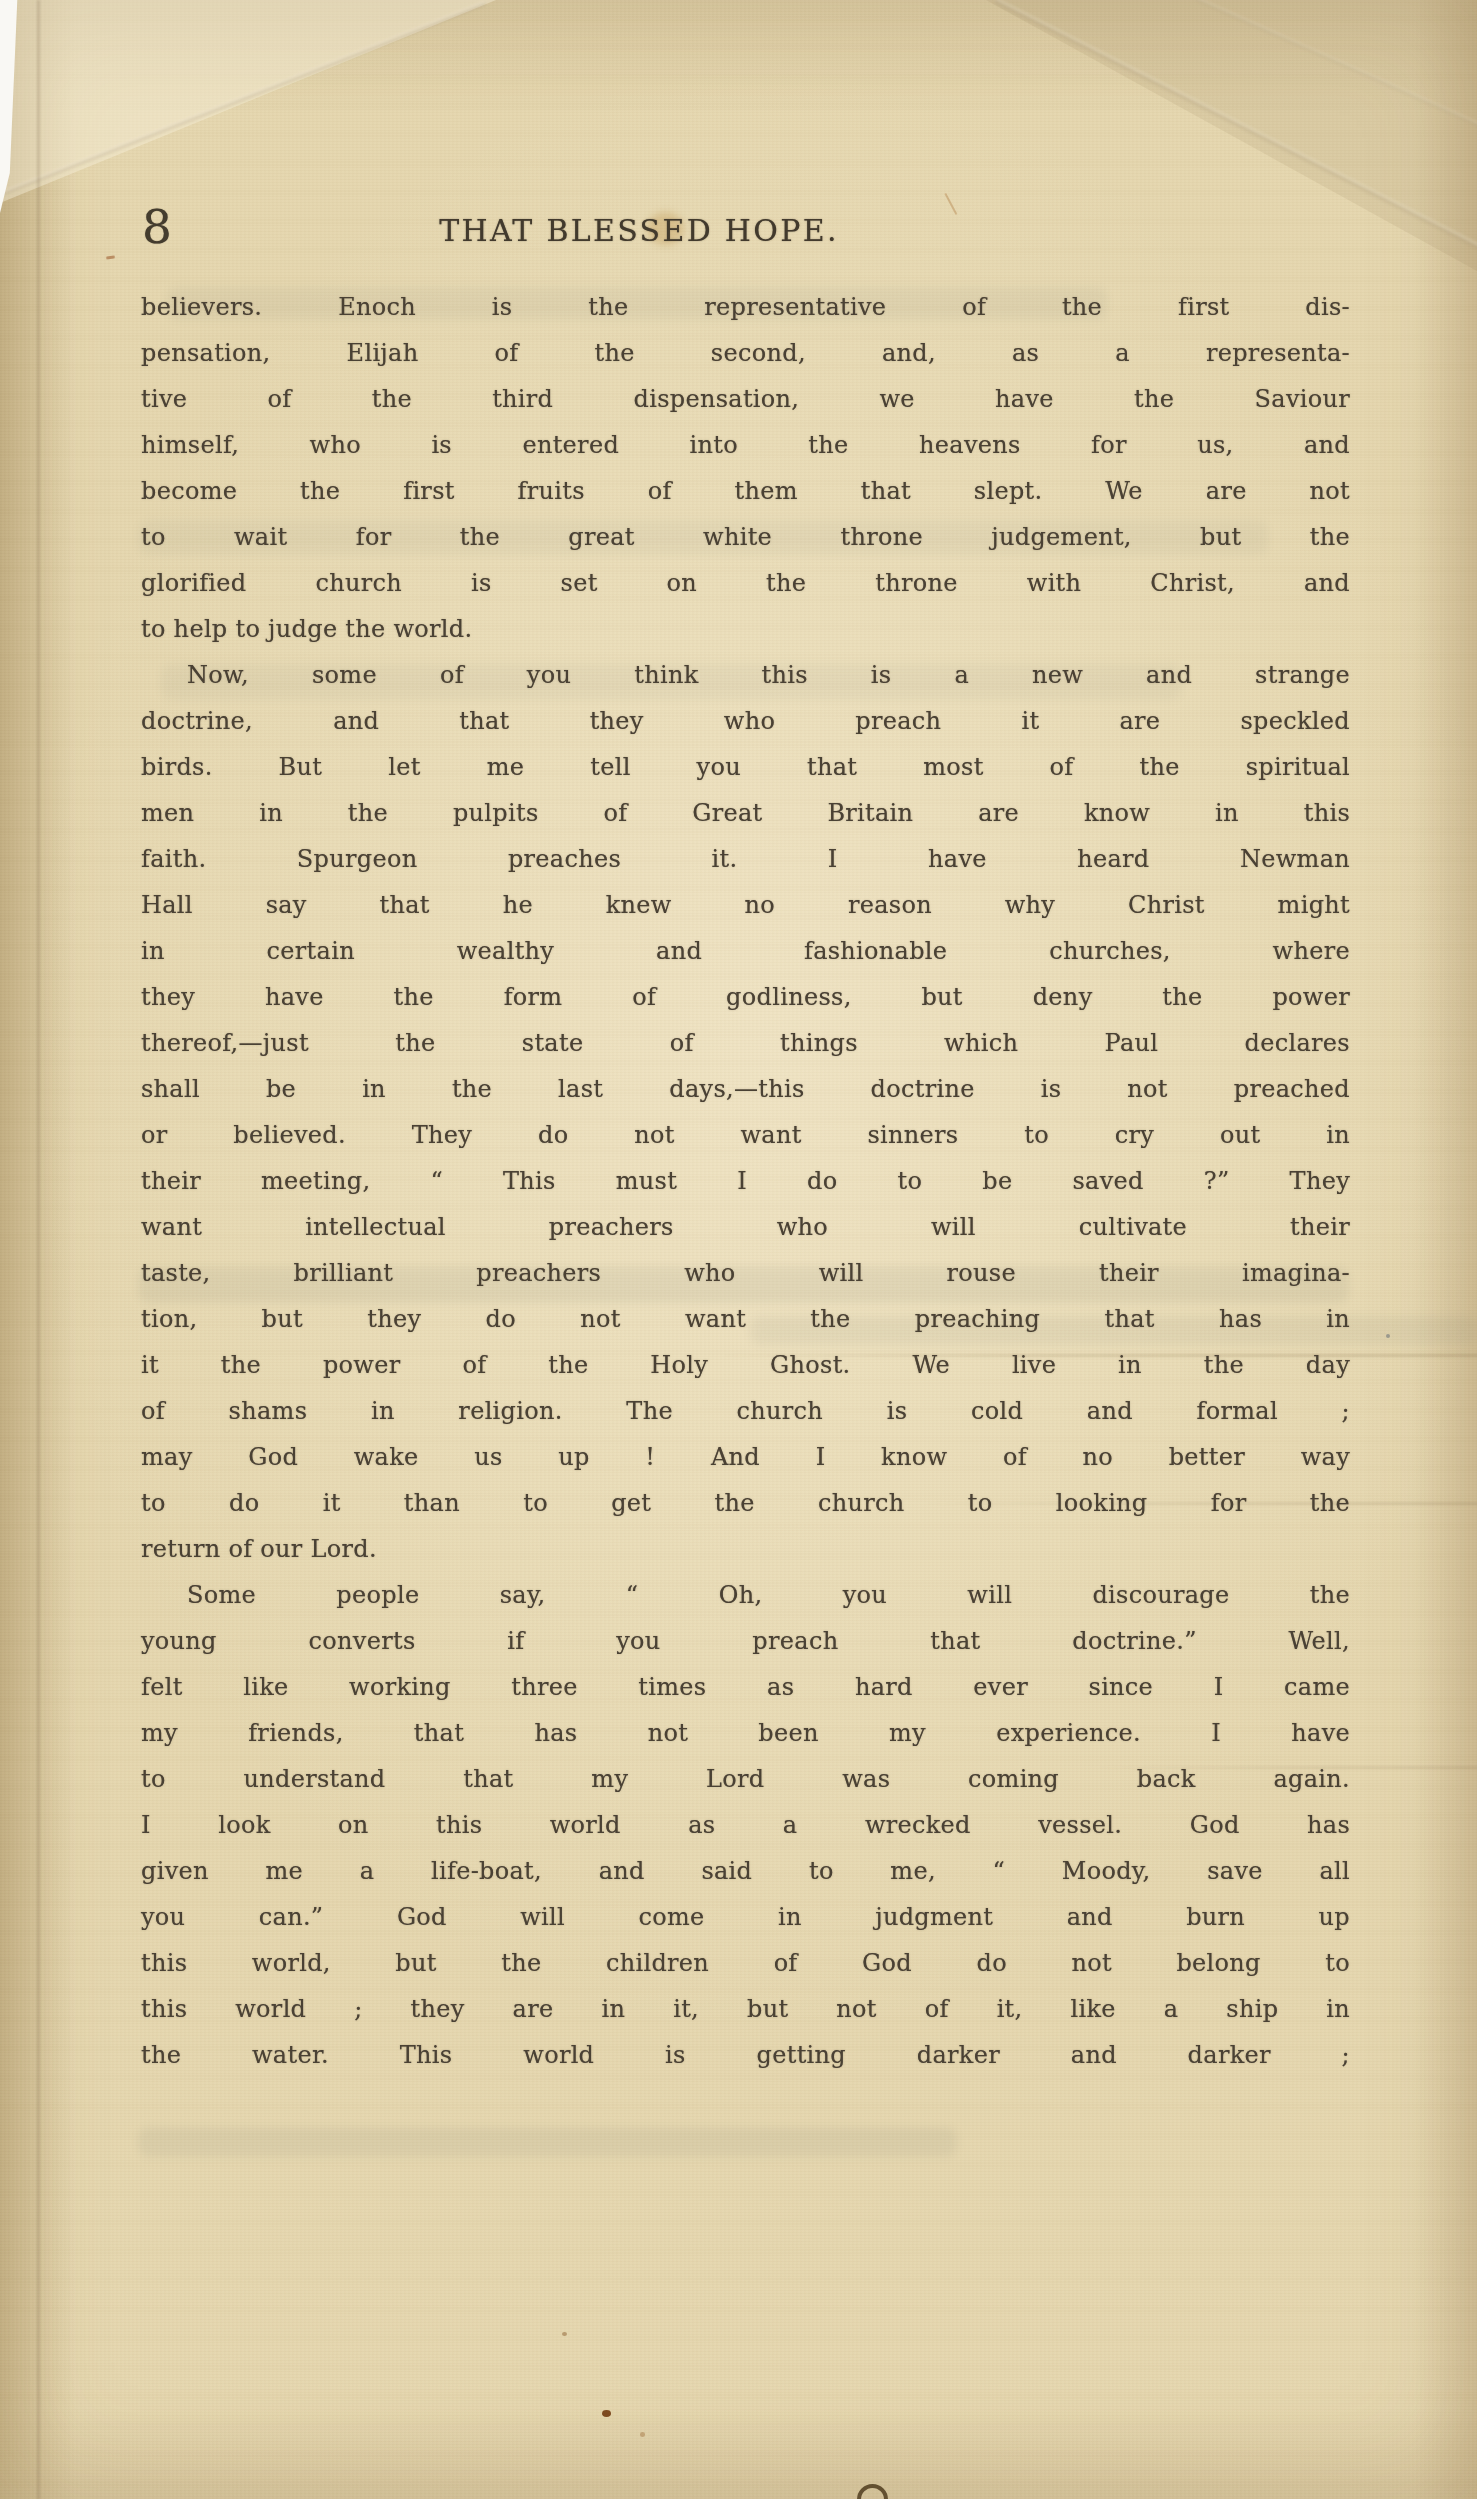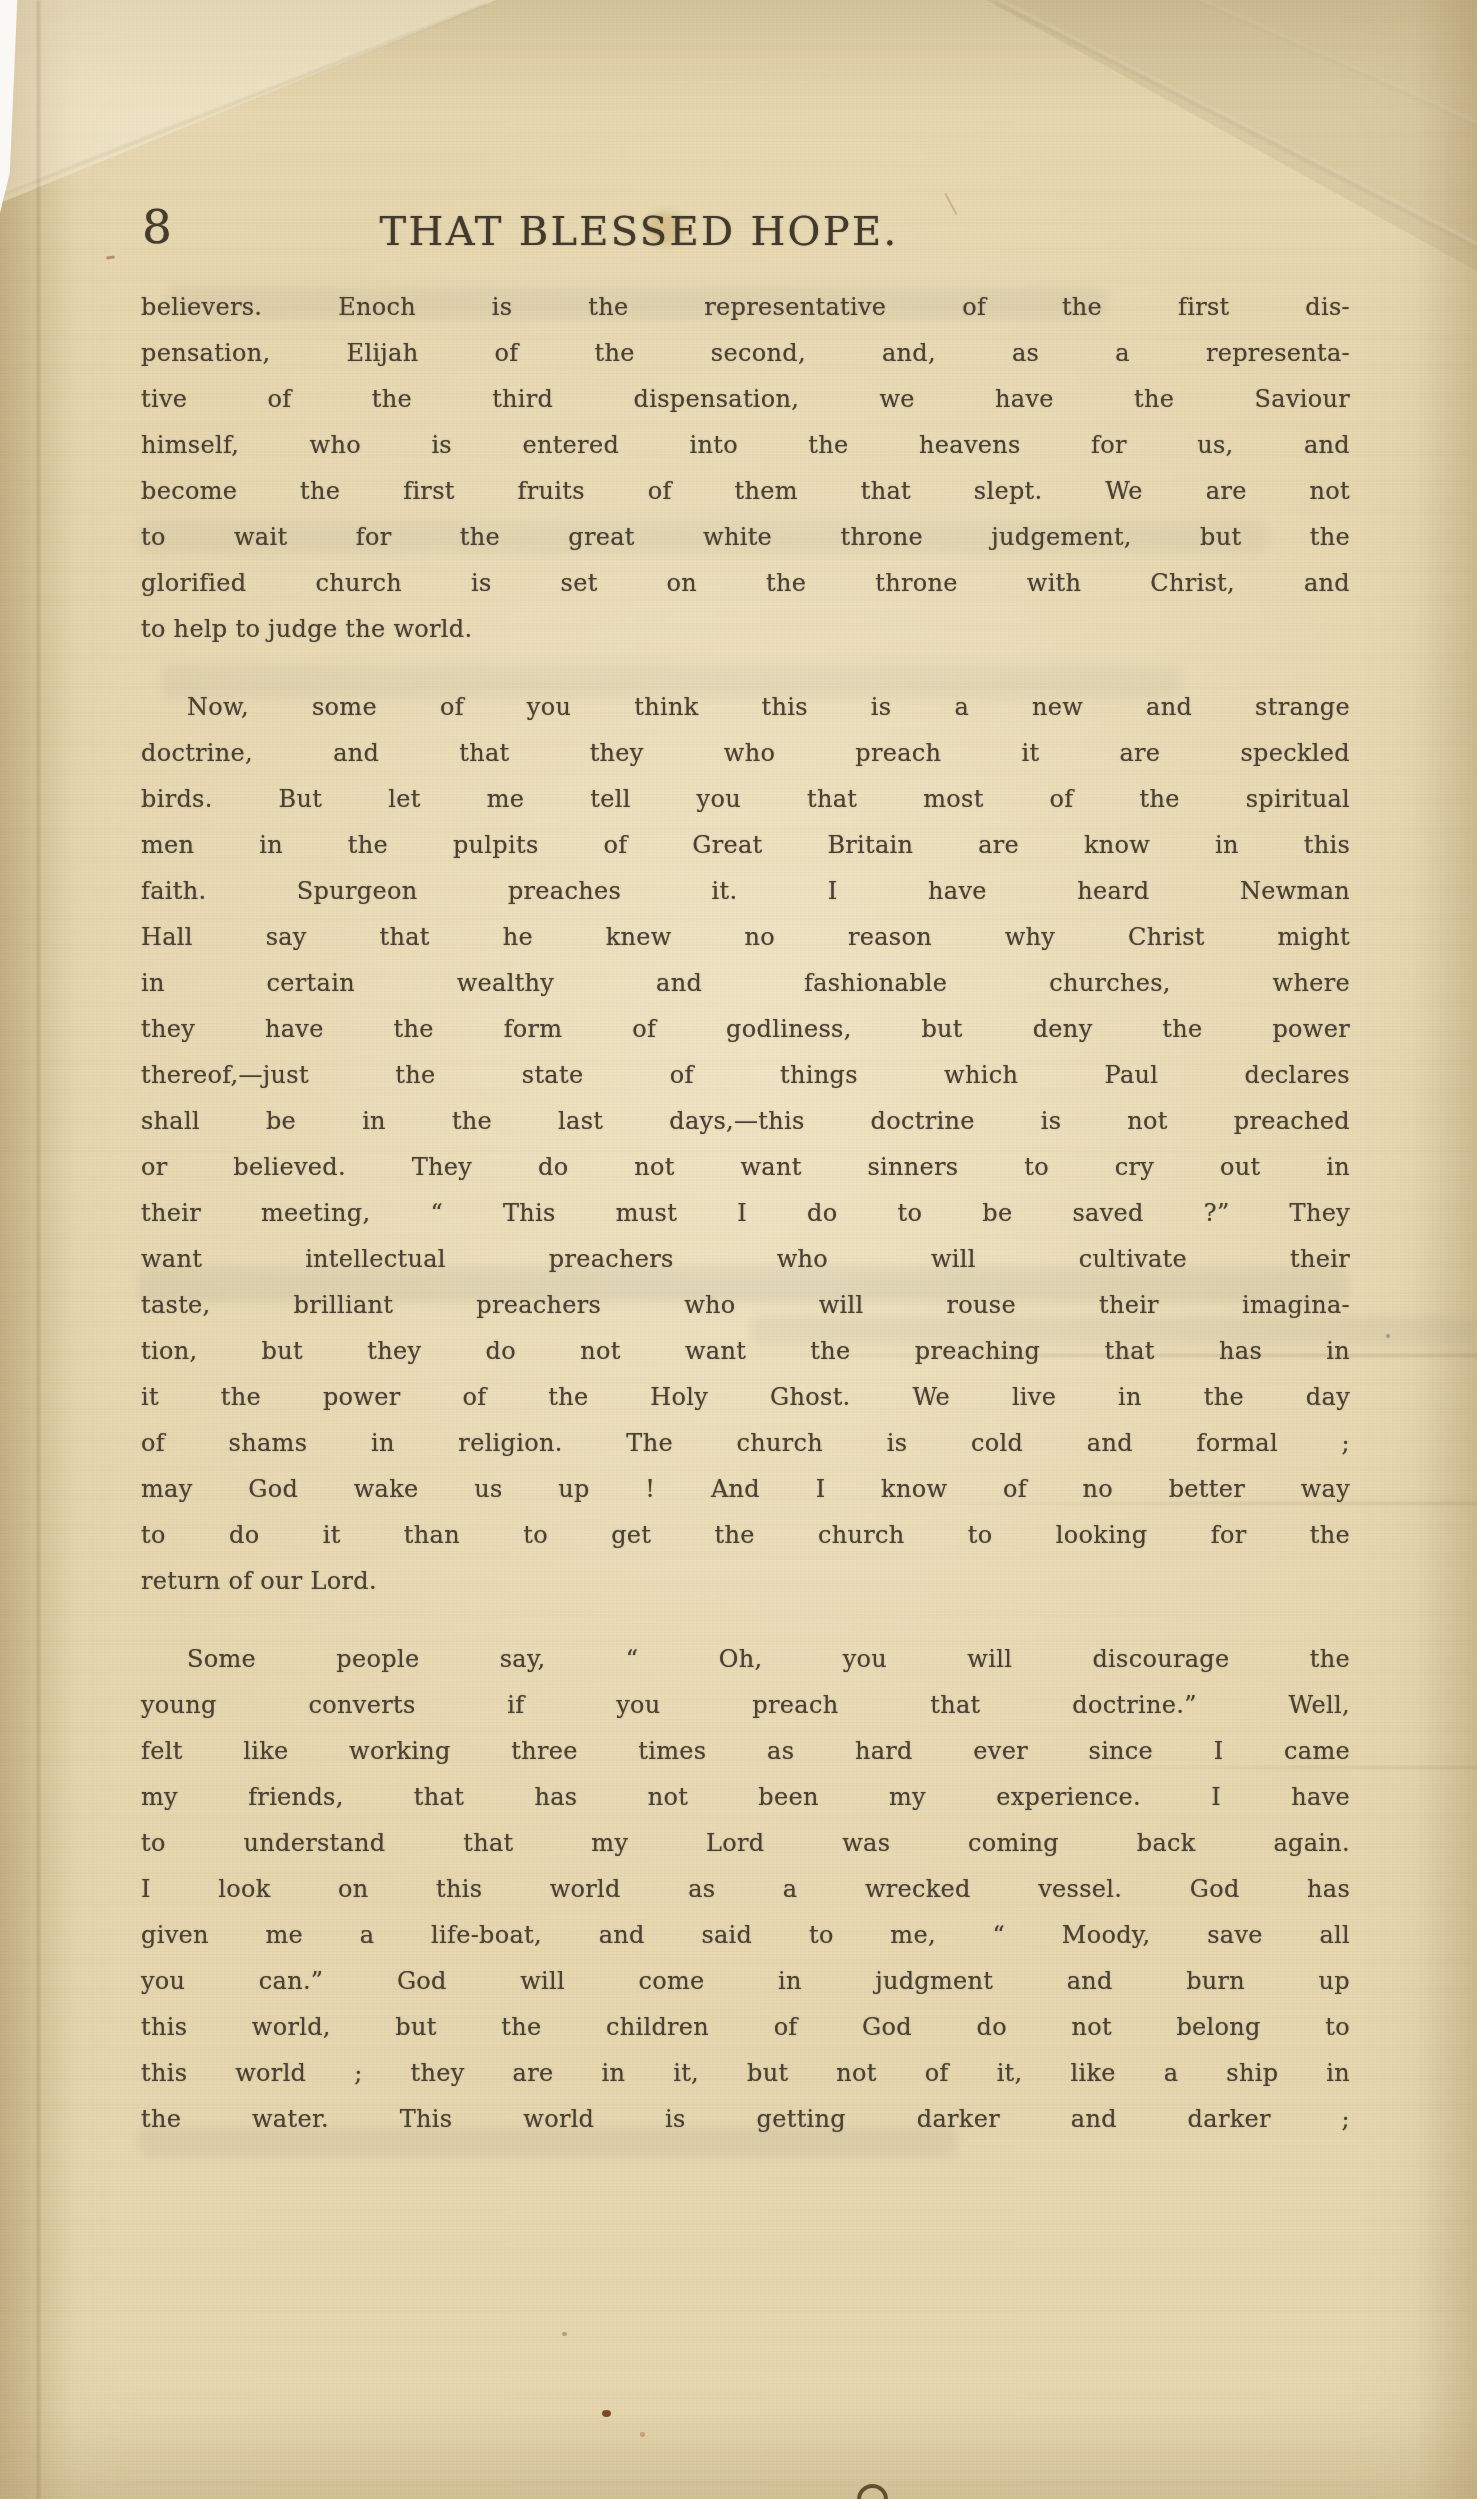--- a/index.html
+++ b/index.html
@@ -111,42 +111,42 @@
   
   .page-number {
     position: absolute; left: 142px; top: 203px;
     font-size: 47px; line-height: 47px;
     color: #443c2e;
     text-shadow: 0 0 0.9px rgba(68,60,46,0.65);
   }
   .running-head {
     position: absolute; left: 639px; top: 215px;
     transform: translateX(-50%);
-    font-size: 40px; line-height: 32px;
+    font-size: 30px; line-height: 32px;
     letter-spacing: 2.3px;
     white-space: nowrap;
     color: #423a2d;
     text-shadow: 0 0 0.9px rgba(66,58,45,0.6), 0 0 2.3px rgba(66,58,45,0.18);
   }
   .body-text {
     position: absolute; left: 141px; top: 284px; width: 1209px;
     font-size: 24px; line-height: 46px;
     letter-spacing: 0.3px;
     color: #4a4134;
     text-shadow: 0 0 0.7px rgba(74,65,52,0.55), 0 0 2.9px rgba(74,65,52,0.12);
   }
   .body-text .line {
     text-align: justify;
     text-align-last: justify;
     text-justify: inter-word;
     height: 46px;
     white-space: normal;
   }
   .body-text .line.endline { text-align-last: left; }
-  .body-text .line.indent { text-indent: 46px; margin-top: 32px; }
+  .body-text .line.indent { text-indent: 46px; }
 </style>
 </head>
 <body>
 
 <div class="page">
   <div class="grain"></div>
 
   <div class="fold-tl"></div>
   <div class="crease crease-tl"></div>
   <div class="shade-tr"></div>

